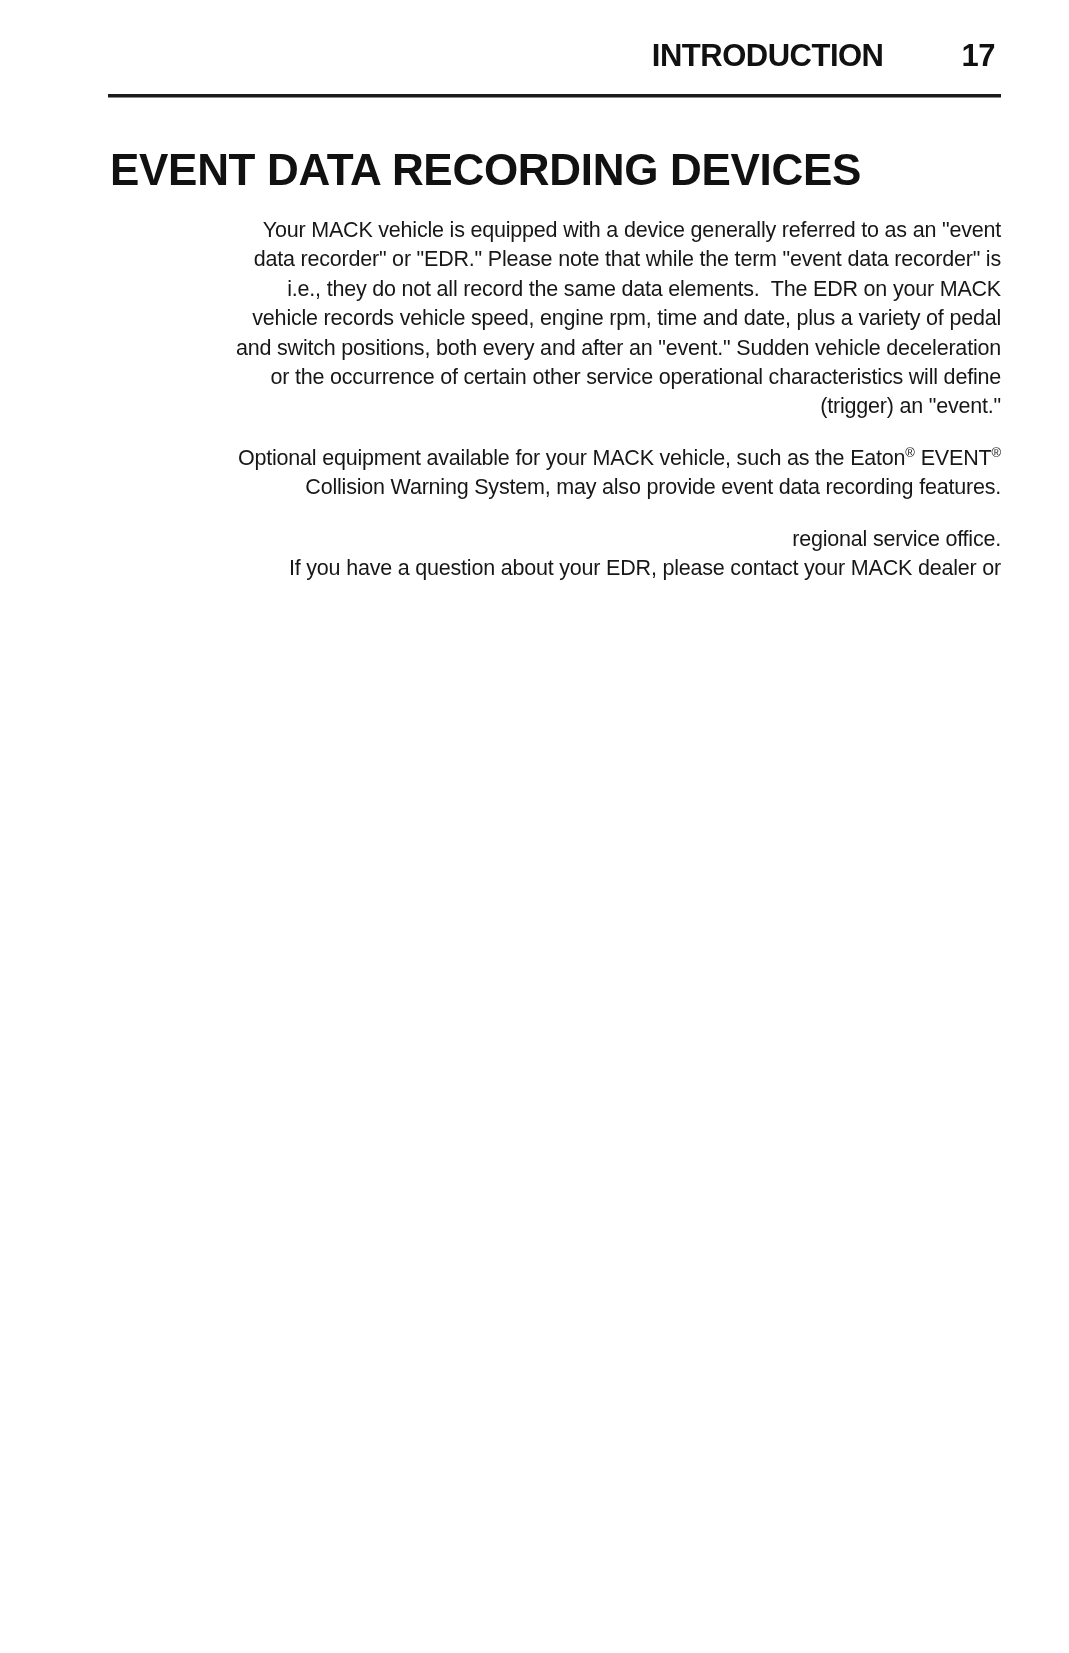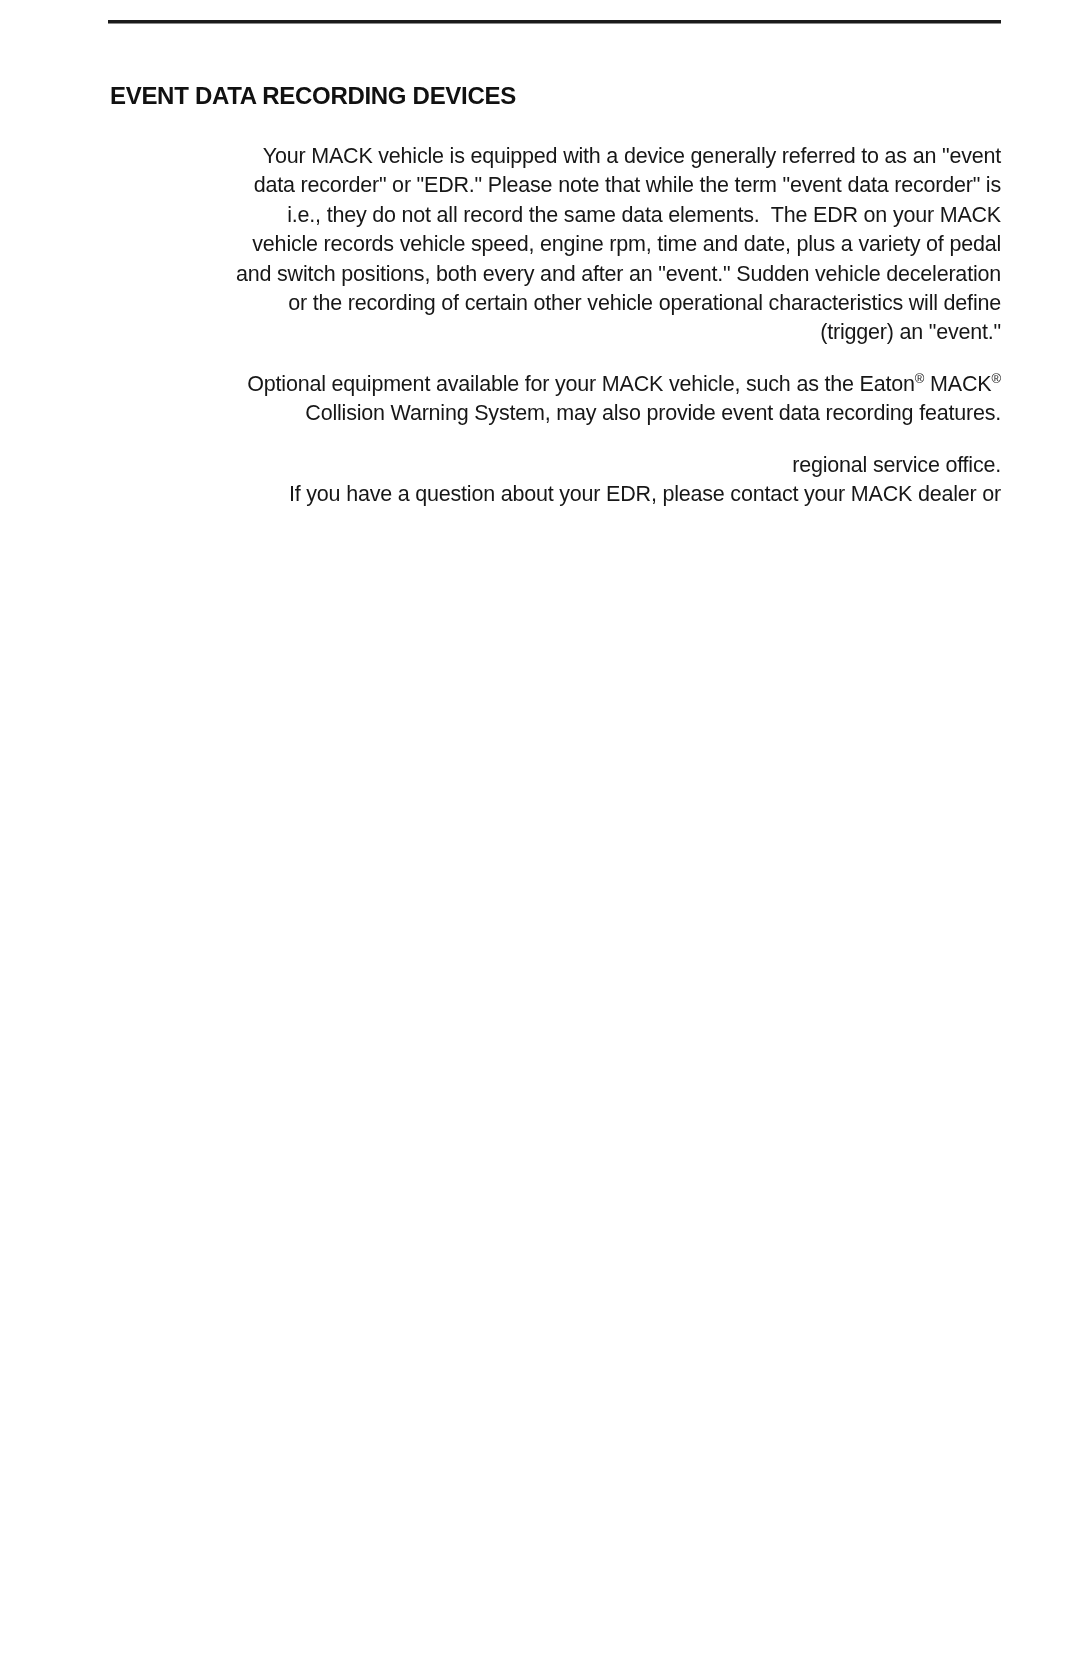--- a/index.html
+++ b/index.html
@@ -44,21 +44,21 @@
   }
   .rule {
     margin-top: 20px;
     height: 3px;
     background: #1b1b1b;
     border-bottom: 1px solid #8a8a8a;
   }
   .article-heading {
     margin-top: 52px;
     padding-left: 2px;
-    font-size: 24px;
+    font-size: 44px;
     font-weight: bold;
     letter-spacing: -0.3px;
     line-height: 40px;
     color: #111111;
   }
   .body-text {
     padding-left: 9px;
     margin-top: 26px;
     font-size: 21.5px;
     line-height: 29.4px;
@@ -78,39 +78,43 @@
     vertical-align: 8px;
     letter-spacing: 0;
   }
 </style>
 </head>
 <body>
 
 <div class="page">
   <div class="content">
 
+    <div class="header-row">
+      <span>INTRODUCTION</span>
+      <span class="page-num">17</span>
+    </div>
 
     <div class="rule"></div>
 
     <div class="article-heading">EVENT DATA RECORDING DEVICES</div>
 
     <div class="body-text">
 
       <div class="para">
         <div class="bodyline">Your MACK vehicle is equipped with a device generally referred to as an "event</div>
         <div class="bodyline">data recorder" or "EDR." Please note that while the term "event data recorder" is</div>
         <div class="bodyline">i.e., they do not all record the same data elements.  The EDR on your MACK</div>
         <div class="bodyline">vehicle records vehicle speed, engine rpm, time and date, plus a variety of pedal</div>
         <div class="bodyline">and switch positions, both every and after an "event." Sudden vehicle deceleration</div>
-        <div class="bodyline">or the recording of certain other vehicle operational characteristics will define</div>
+        <div class="bodyline">or the occurrence of certain other service operational characteristics will define</div>
         <div class="bodyline">(trigger) an "event."</div>
       </div>
 
       <div class="para">
-        <div class="bodyline"><span>Optional equipment available for your MACK vehicle, such as the Eaton</span><sup class="reg">®</sup><span> MACK</span><sup class="reg">®</sup></div>
+        <div class="bodyline"><span>Optional equipment available for your MACK vehicle, such as the Eaton</span><sup class="reg">®</sup><span> EVENT</span><sup class="reg">®</sup></div>
         <div class="bodyline">Collision Warning System, may also provide event data recording features.</div>
       </div>
 
       <div class="para">
         <div class="bodyline">regional service office.</div>
         <div class="bodyline">If you have a question about your EDR, please contact your MACK dealer or</div>
       </div>
 
     </div>
   </div>

